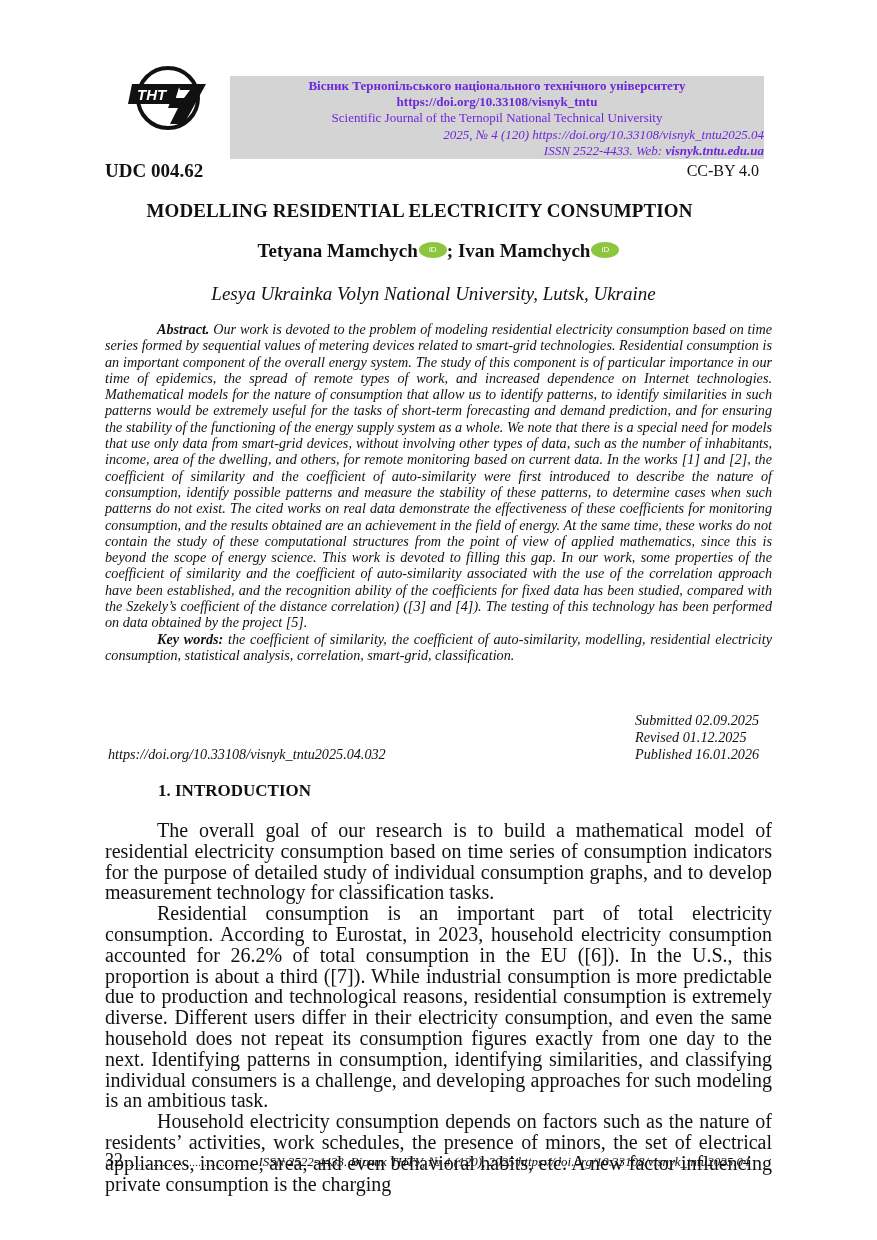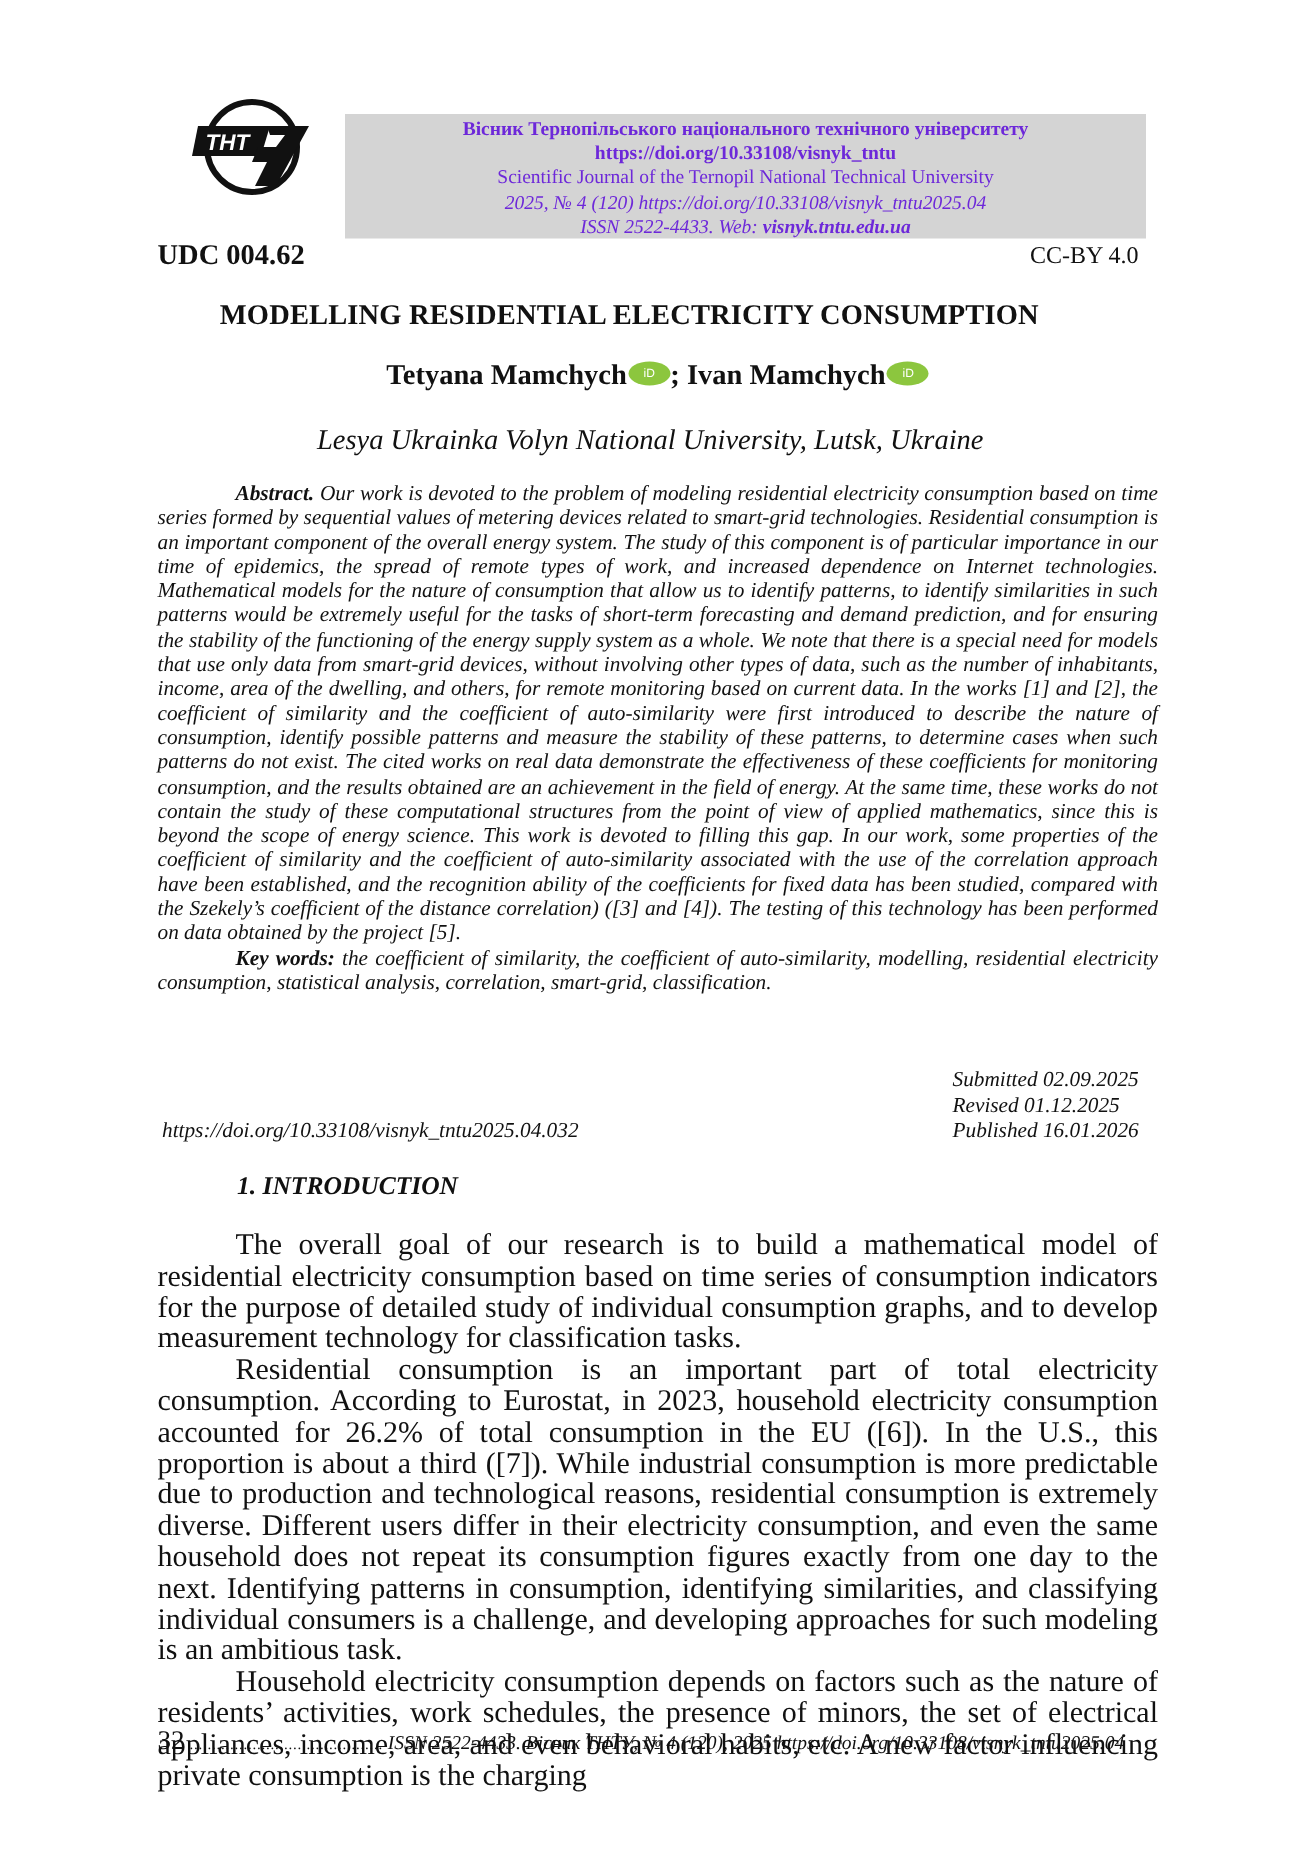--- a/index.html
+++ b/index.html
@@ -38,21 +38,21 @@
       background: #d4d4d4;
       text-align: center;
       font-size: 13px;
       line-height: 16.2px;
       padding-top: 2px;
       box-sizing: border-box;
       color: #6d28d9;
       margin-top: 21px;
     }
     .header-box .bold { font-weight: bold; }
-    .header-box .ital { font-style: italic; }
+    .header-box .ital { font-style: italic; text-align: right; }
     .header-box .boldital { font-weight: bold; font-style: italic; }
 
     .udc {
       position: absolute;
       left: 105px;
       top: 160px;
       font-size: 19px;
       font-weight: bold;
     }
     .license {
@@ -131,21 +131,20 @@
       top: 746px;
       font-size: 14.2px;
       font-style: italic;
     }
     .section-heading {
       position: absolute;
       left: 158px;
       top: 781px;
       font-size: 17px;
       font-weight: bold;
-      font-style: italic;
     }
     .body-text {
       position: absolute;
       left: 105px;
       width: 667px;
       top: 820px;
       font-size: 20px;
       line-height: 20.8px;
       text-align: justify;
     }

